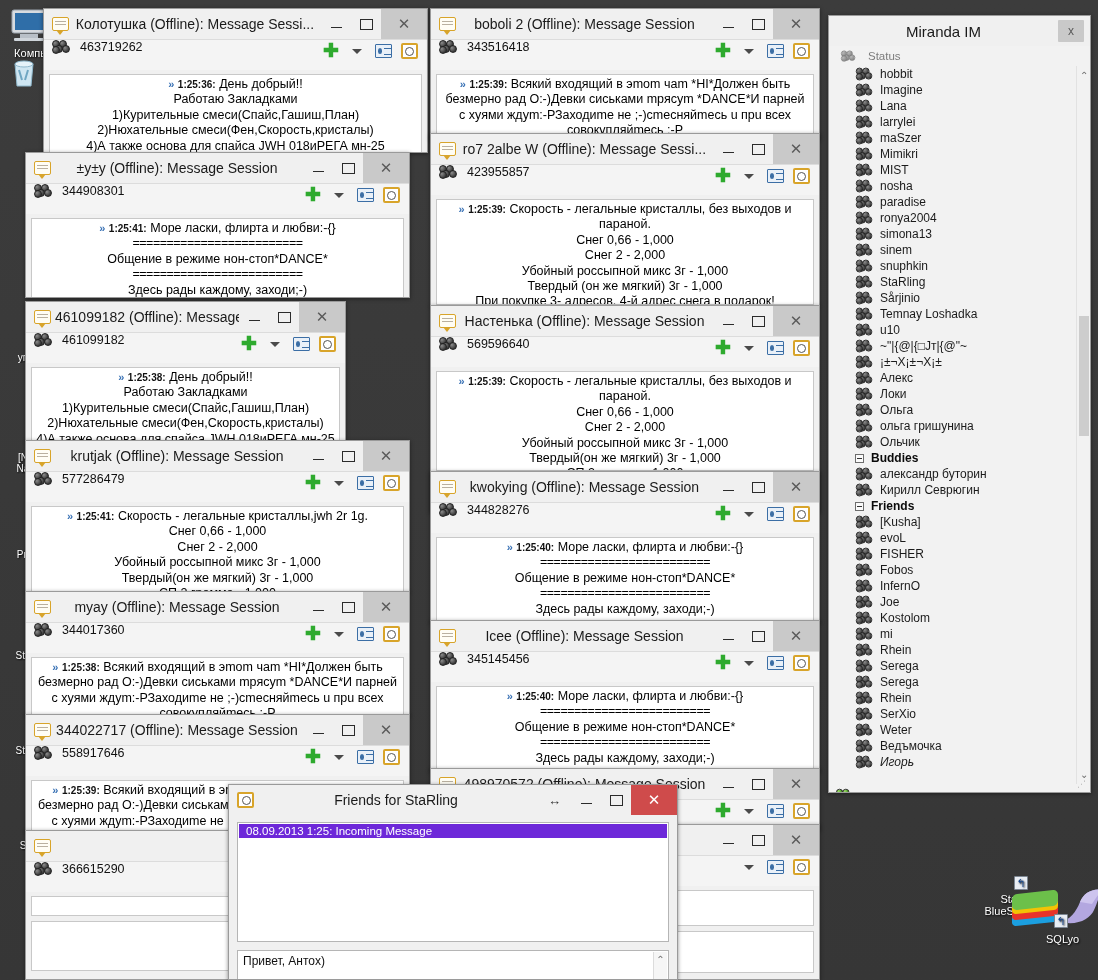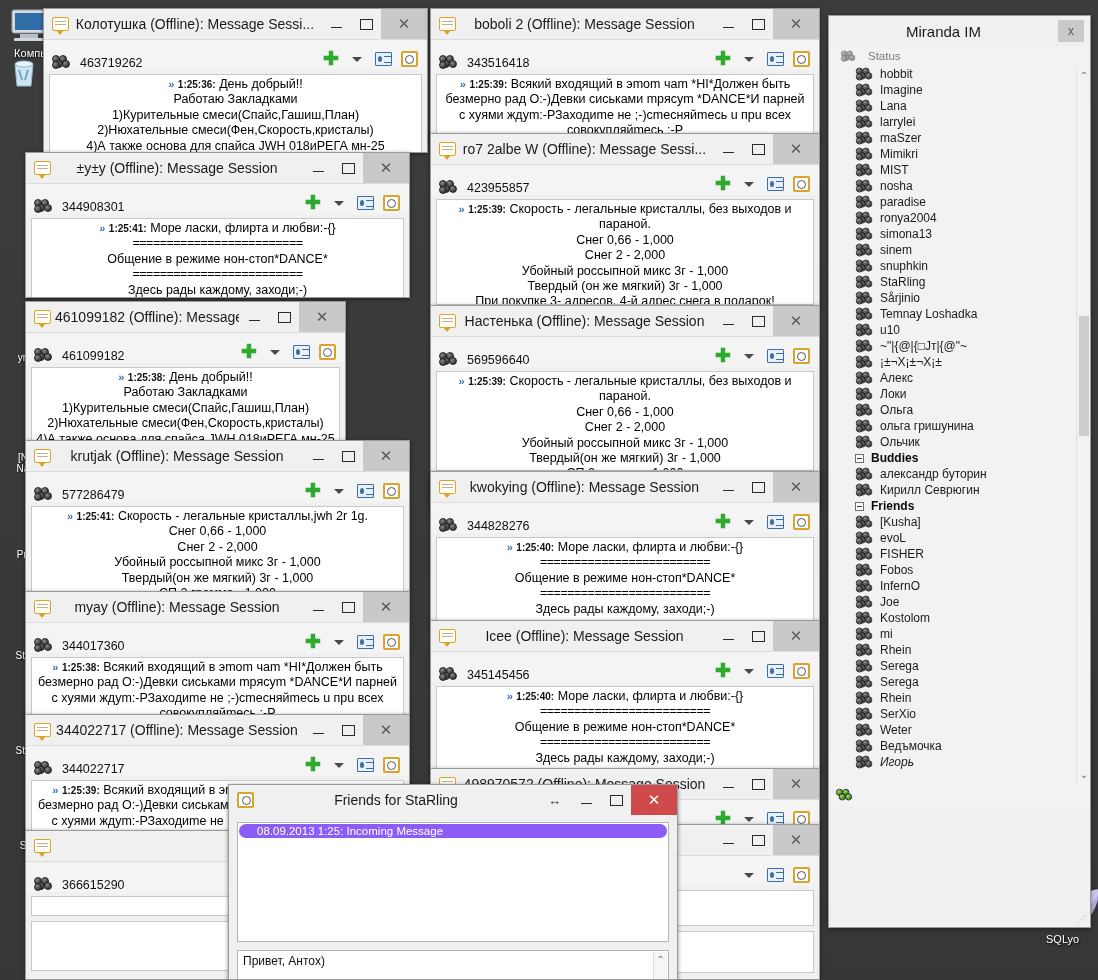--- a/index.html
+++ b/index.html
@@ -91,22 +91,22 @@
   .wbtn.close { width:46px; background:#c9c9c9; color:#5a5a5a; font-size:15px; }
   .wbtn.close.red { background:#cf4b4b; color:#fff; }
   .wbtn.close.plainx { background:#c9c9c9; }
   .resize-glyph { font-size: 13px; color:#333; padding: 0 10px; }
 
   
   .msgwin .infobar {
     height: 31px;
     background: #f4f4f4;
     border-top: 1px solid #dcdcdc;
-    display: flex; align-items: flex-end;
-    padding: 12px 6px 0 8px;
+    display: flex; align-items: flex-start;
+    padding: 0 6px 0 8px;
   }
   .uin {
     font-size: 12.5px; color:#111; margin-left: 9px;
     flex: 1 1 auto; white-space: nowrap; overflow: hidden;
   }
   .ibtn { width: 24px; height:22px; display:flex; align-items:center; justify-content:center; margin-left:2px;}
   .plus-ic { color:#2eaa2e; font-size:19px; font-weight:bold; line-height:16px;}
   .caret-ic { width:0;height:0;border-left:5px solid transparent;border-right:5px solid transparent;border-top:5px solid #4a4a4a;}
   .card-ic {
     width:17px;height:14px;border:1px solid #3b6ea5;background:#e9f0f8;border-radius:1px;
@@ -193,21 +193,21 @@
   .cl-sb .thumb { position:absolute; left:2px; width:10px; background:#cdcdcd; }
   .cl-sb .ar { position:absolute; left:3px; color:#6d6d6d; font-size:10px; }
   .cl-footer { height:22px; background:#f2f2f2; display:flex; align-items:center; padding-left:6px;}
   .grip { position:absolute; right:3px; bottom:3px; color:#b0b0b0; font-size:9px; letter-spacing:1px;}
 
   
   #history .histlist {
     background:#fff; border:1px solid #b5b5b5; margin: 7px 8px 0 8px; height:120px; padding:1px;
   }
   .hist-row {
-    background:#8b5cf6; color:#fff; font-size:11.5px; padding:1px 18px;border-radius:7px;
+    background:#6d28d9; color:#fff; font-size:11.5px; padding:1px 7px;
   }
   #history .histedit {
     background:#fff; border:1px solid #b5b5b5; margin: 8px 8px 0 8px; height:38px;
     font-size:12px; color:#111; padding: 3px 5px; position:relative;
   }
   .sb-up {
     position:absolute; right:1px; top:1px; width:14px; height:34px;
     background:#f6f6f6; border-left:1px solid #dcdcdc;
     color:#6d6d6d; font-size:10px; text-align:center; line-height:16px;
   }
@@ -518,21 +518,21 @@
     </span>
   </div>
   <div class="infobar">
     <span class="contact-ic">
         <span></span>
         <span></span>
         <span></span>
         <span></span>
         <span></span>
       </span>
-    <span class="uin">344022717</span>
+    <span class="uin">558917646</span>
     <span class="ibtn">
         <span class="plus-ic">✚</span>
       </span>
     <span class="ibtn">
         <span class="caret-ic"></span>
       </span>
     <span class="ibtn">
         <span class="card-ic">
           <i></i>
           <u></u>
@@ -859,21 +859,21 @@
         </span>
       </span>
     <span class="ibtn">
         <span class="clock-ic"></span>
       </span>
   </div>
   <div class="log" style="height:36px"></div>
   <div class="entry" style="height:42px"></div>
 </div>
 
-<div class="win" id="miranda" style="left:828px; top:15px; width:263px; height:913px;">
+<div class="win" id="miranda" style="left:828px; top:15px; width:263px; height:778px;">
   <div class="titlebar">
     <span class="ttext" style="font-size:15px">Miranda IM</span>
     <span class="wbtns">
       <span class="wbtn close" style="width:26px;height:22px;margin:4px 6px 0 0;font-size:12px;border-radius:1px;">x</span>
     </span>
   </div>
   <div class="clbody">
     <div class="cl-header">
       <span class="hicon contact-ic" style="transform:scale(.8)">
           <span></span>

